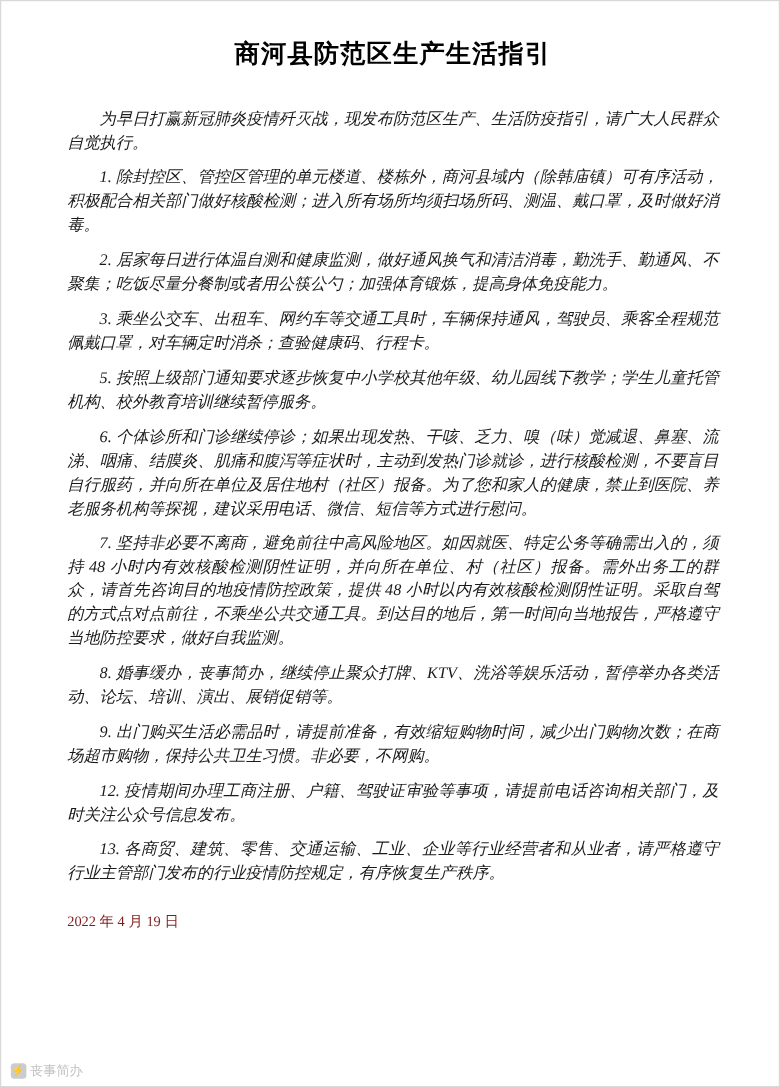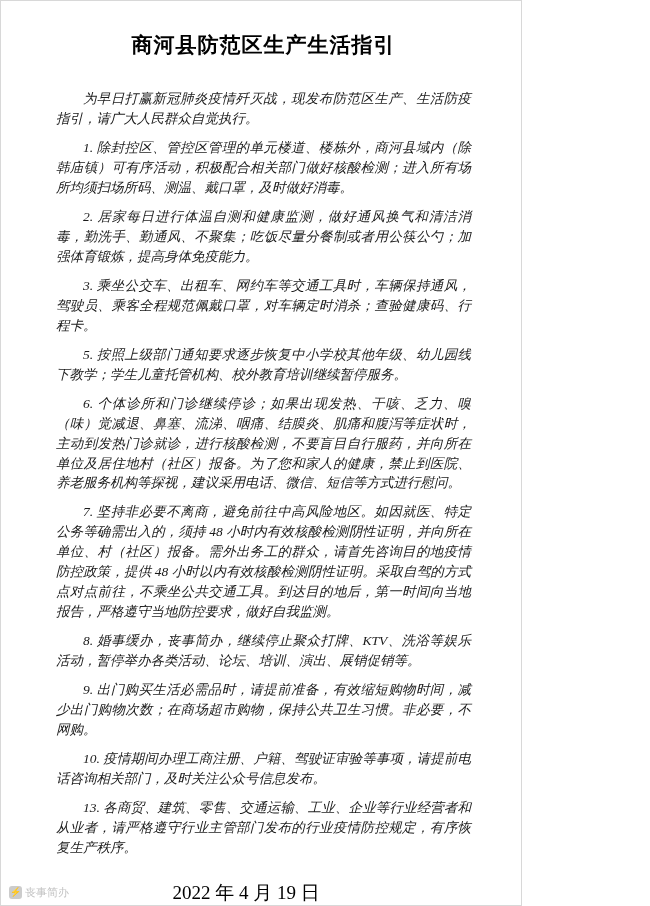--- a/index.html
+++ b/index.html
@@ -3,21 +3,21 @@
 <meta charset="utf-8">
 <style>
   html, body {
     margin: 0;
     padding: 0;
     background: #ffffff;
     font-family: "Liberation Serif", "DejaVu Serif", serif;
   }
   .page {
     position: relative;
-    width: 522px;
+    width: 650px;
     height: 906px;
     box-sizing: border-box;
     background: #ffffff;
     border: 1px solid #d8d8d8;
     padding: 22px 50px 0 55px;
     overflow: hidden;
     color: #1a1a1a;
   }
   .doc-title {
     text-align: center;
@@ -32,23 +32,23 @@
     line-height: 1.48;
     text-align: justify;
     text-indent: 2em;
     margin: 0 0 9px 0;
     color: #1a1a1a;
     font-style: italic;
   }
   .doc-date {
     margin-top: 22px;
     padding-right: 35px;
-    text-align: center;
-    font-size: 19px;
-    color: #000000;
+    text-align: left;
+    font-size: 12px;
+    color: #7f1d1d;
   }
   .watermark {
     position: absolute;
     left: 8px;
     bottom: 5px;
     display: flex;
     align-items: center;
     gap: 3px;
     color: #c2c2c2;
     font-size: 11px;
@@ -91,21 +91,21 @@
         <p>5. 按照上级部门通知要求逐步恢复中小学校其他年级、幼儿园线下教学；学生儿童托管机构、校外教育培训继续暂停服务。</p>
 
         <p>6. 个体诊所和门诊继续停诊；如果出现发热、干咳、乏力、嗅（味）觉减退、鼻塞、流涕、咽痛、结膜炎、肌痛和腹泻等症状时，主动到发热门诊就诊，进行核酸检测，不要盲目自行服药，并向所在单位及居住地村（社区）报备。为了您和家人的健康，禁止到医院、养老服务机构等探视，建议采用电话、微信、短信等方式进行慰问。</p>
 
         <p>7. 坚持非必要不离商，避免前往中高风险地区。如因就医、特定公务等确需出入的，须持 48 小时内有效核酸检测阴性证明，并向所在单位、村（社区）报备。需外出务工的群众，请首先咨询目的地疫情防控政策，提供 48 小时以内有效核酸检测阴性证明。采取自驾的方式点对点前往，不乘坐公共交通工具。到达目的地后，第一时间向当地报告，严格遵守当地防控要求，做好自我监测。</p>
 
         <p>8. 婚事缓办，丧事简办，继续停止聚众打牌、KTV、洗浴等娱乐活动，暂停举办各类活动、论坛、培训、演出、展销促销等。</p>
 
         <p>9. 出门购买生活必需品时，请提前准备，有效缩短购物时间，减少出门购物次数；在商场超市购物，保持公共卫生习惯。非必要，不网购。</p>
 
-        <p>10. 疫情期间办理工商注册、户籍、驾驶证审验等事项，请提前电话咨询相关部门，及时关注公众号信息发布。</p>
+        <p>12. 疫情期间办理工商注册、户籍、驾驶证审验等事项，请提前电话咨询相关部门，及时关注公众号信息发布。</p>
 
         <p>13. 各商贸、建筑、零售、交通运输、工业、企业等行业经营者和从业者，请严格遵守行业主管部门发布的行业疫情防控规定，有序恢复生产秩序。</p>
 
       </div>
 
   </div>
 
   <div class="doc-date">2022 年 4 月 19 日</div>
 
   <div class="watermark">

